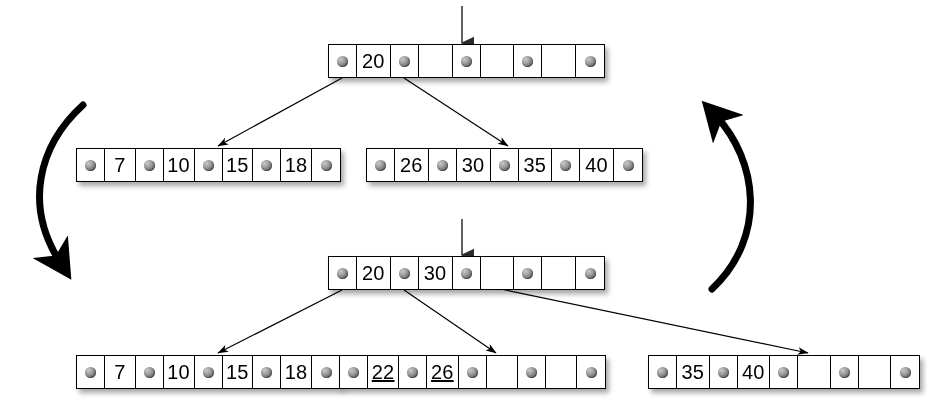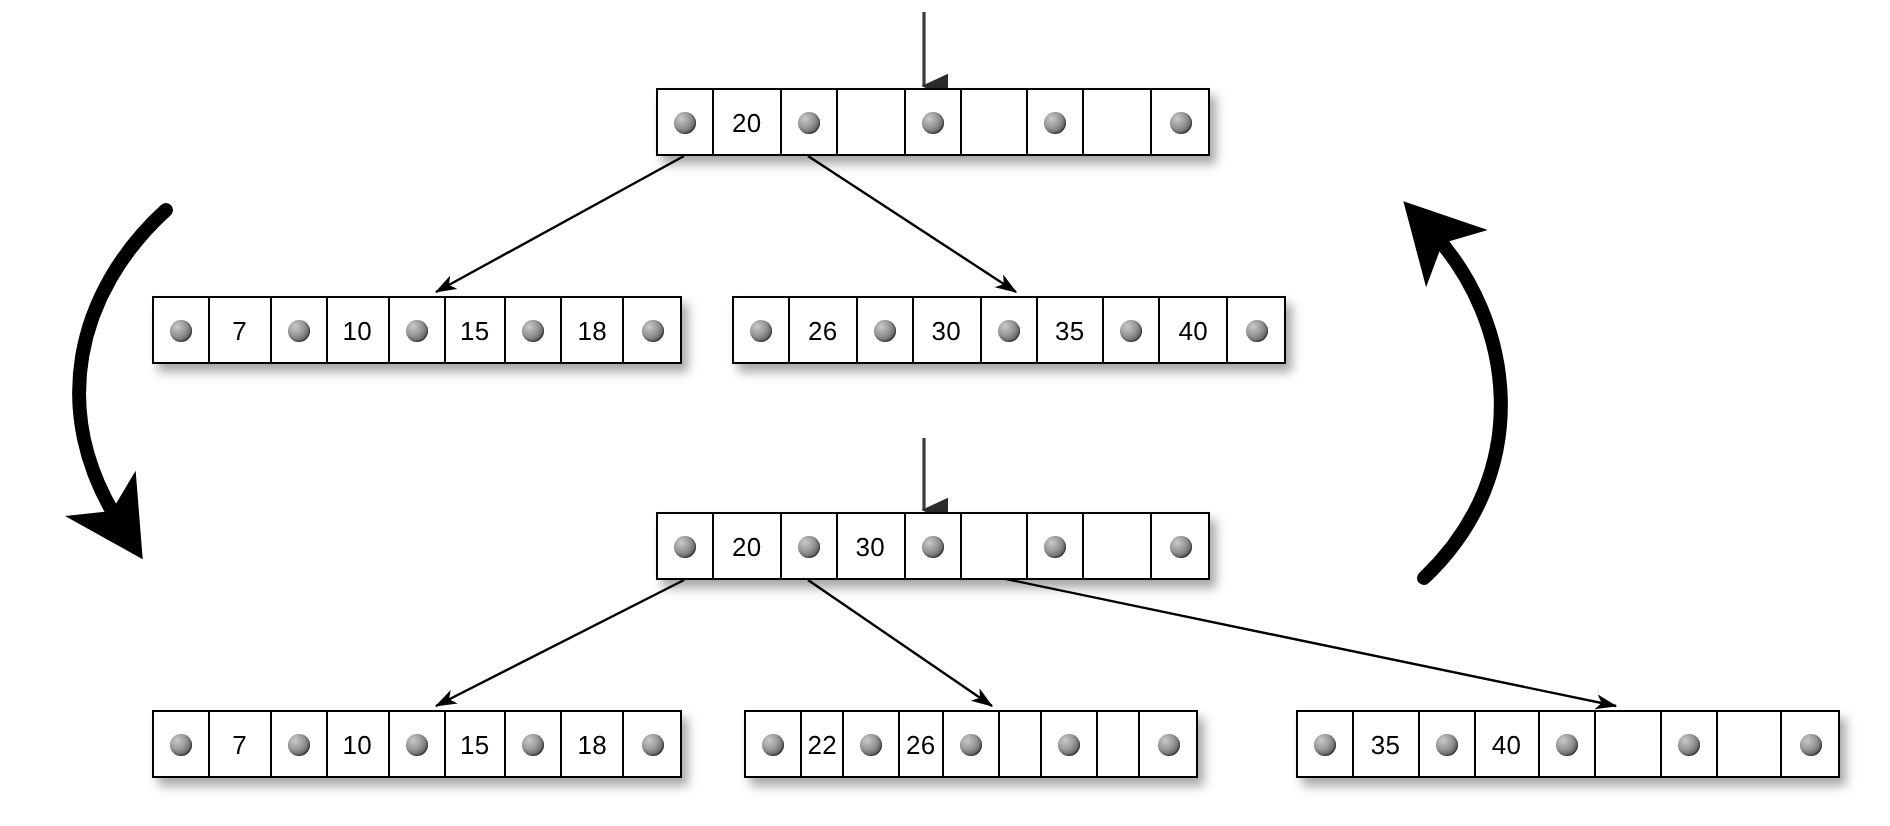--- a/index.html
+++ b/index.html
@@ -49,21 +49,21 @@
     position: relative;
   }
   .cell:last-child {
     border-right: none;
   }
   .cell.ptr {
     flex: 0 0 auto;
   }
   .cell.key {
     flex: 1 1 auto;
-    font-size: 13px;
+    font-size: 20px;
     color: #000000;
     letter-spacing: 0.2px;
     text-align: right;
   }
   .dot {
     width: 11px;
     height: 11px;
     border-radius: 50%;
     background: radial-gradient(circle at 33% 30%, #c9c9c9 0%, #9a9a9a 40%, #5d5d5d 78%, #3a3a3a 100%);
     box-shadow: inset -0.5px -0.5px 1px rgba(0,0,0,0.5);
@@ -248,21 +248,21 @@
         <div class="cell ptr" style="width: 28px;">
           <span class="dot"></span>
         </div>
         <div class="cell key" style="width: 46px;">
           <span class="keytext">18</span>
         </div>
         <div class="cell ptr" style="width: 28px;">
           <span class="dot"></span>
         </div>
       </div>
-      <div class="node" style="left: 372px; top: 355px; width: 227px; height: 34px;">
+      <div class="node" style="left: 339px; top: 355px; width: 267px; height: 34px; text-decoration: underline;">
         <div class="cell ptr" style="width: 28px;">
           <span class="dot"></span>
         </div>
         <div class="cell key" style="width: 46px;">
           <span class="keytext">22</span>
         </div>
         <div class="cell ptr" style="width: 28px;">
           <span class="dot"></span>
         </div>
         <div class="cell key" style="width: 46px;">

